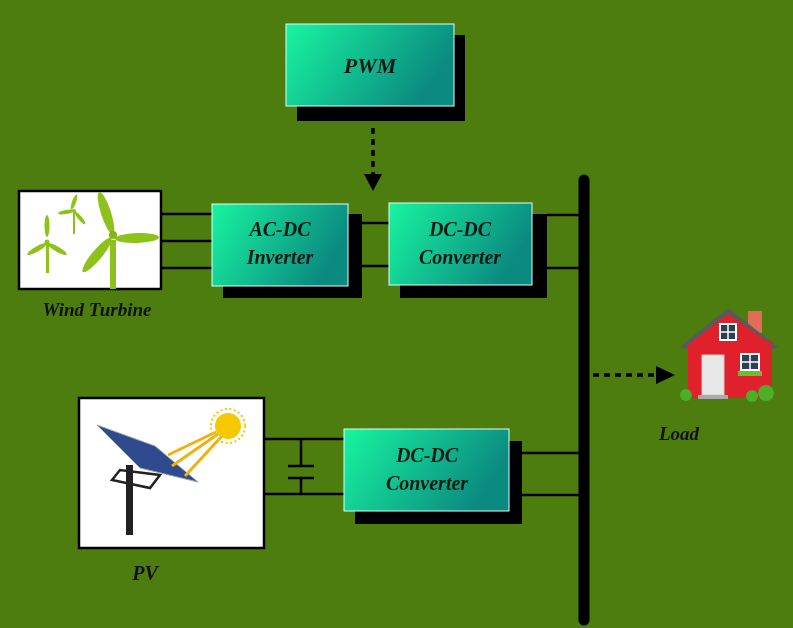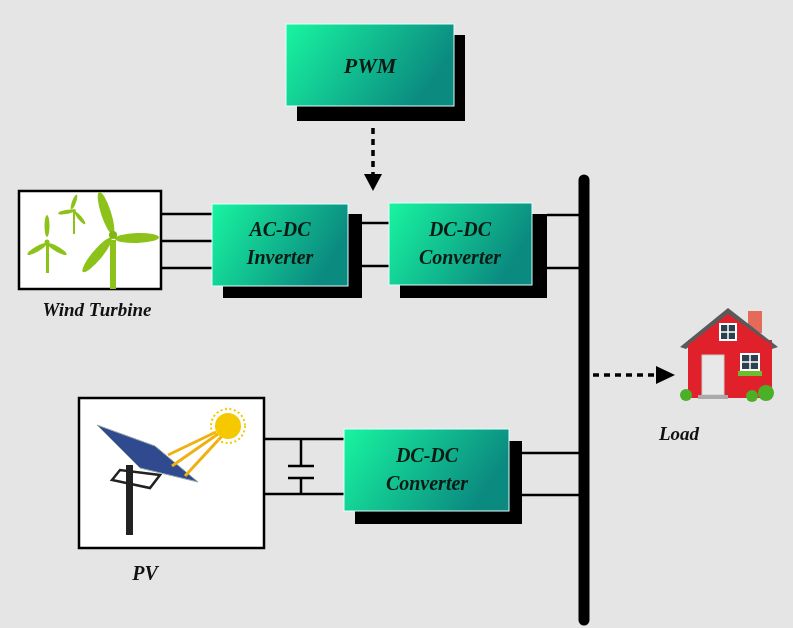--- a/index.html
+++ b/index.html
@@ -1,16 +1,16 @@
 <!DOCTYPE html>
 <html><head>
 <meta charset="utf-8">
 <style>
   html, body { margin: 0; padding: 0; background: #ffffff; }
-  #stage { position: relative; width: 793px; height: 628px; overflow: hidden; background: #e5e5e5; }
+  #stage { position: relative; width: 793px; height: 628px; overflow: hidden; background: #4d7c0f; }
   svg { position: absolute; left: 0; top: 0; }
   .blk-text { font-family: "Liberation Serif", serif; font-weight: bold; font-style: italic; fill: #0a1a14; }
   .lbl-text { font-family: "Liberation Serif", serif; font-weight: bold; font-style: italic; fill: #111; }
 </style>
 </head>
 <body>
 
 <div id="stage">
 <svg width="793" height="628" viewBox="0 0 793 628">
   <defs>

